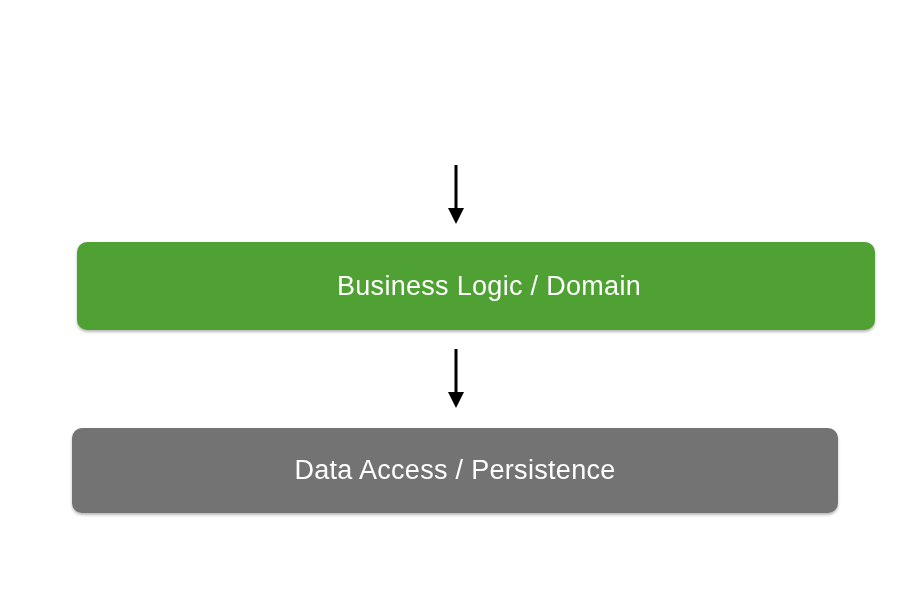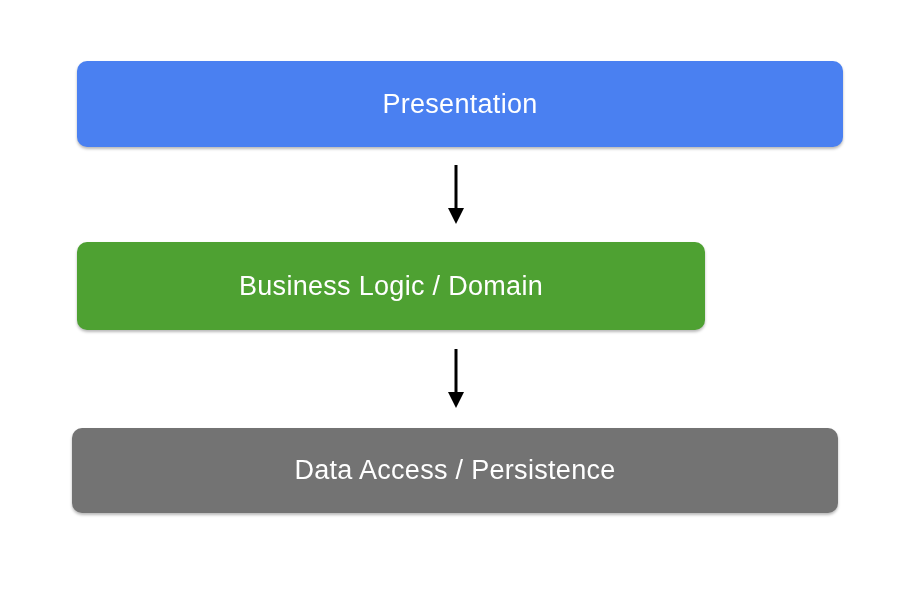--- a/index.html
+++ b/index.html
@@ -24,38 +24,35 @@
     box-shadow: 0 2px 3px rgba(0,0,0,0.28);
   }
   .layer-label {
     color: #ffffff;
     font-size: 27px;
     font-weight: 400;
     letter-spacing: 0.3px;
     white-space: nowrap;
   }
   .box-presentation { left: 77px; top: 61px;  width: 766px; height: 86px; }
-  .box-business     { left: 77px; top: 242px; width: 628px; height: 88px; }
+  .box-business     { left: 77px; top: 242px; width: 772px; height: 88px; padding-left: 26px; }
   .box-data         { left: 72px; top: 428px; width: 766px; height: 85px; }
   .arrow {
     position: absolute;
     width: 20px;
     height: 60px;
   }
   .arrow-1 { left: 446px; top: 164px; }
   .arrow-2 { left: 446px; top: 348px; }
 </style>
 </head>
 <body>
 
 <div class="canvas">
 
-  <div class="layer-box box-presentation" style="background-color: rgb(74, 128, 241);">
-    <span class="layer-label">Presentation</span>
-  </div>
 
   <svg class="arrow arrow-1" viewBox="0 0 20 60">
     <line x1="10" y1="1" x2="10" y2="45" stroke-width="3" stroke="#000000"></line>
     <polygon points="2,44 18,44 10,60" fill="#000000"></polygon>
   </svg>
 
   <div class="layer-box box-business" style="background-color: rgb(78, 161, 50);">
     <span class="layer-label">Business Logic / Domain</span>
   </div>
 

